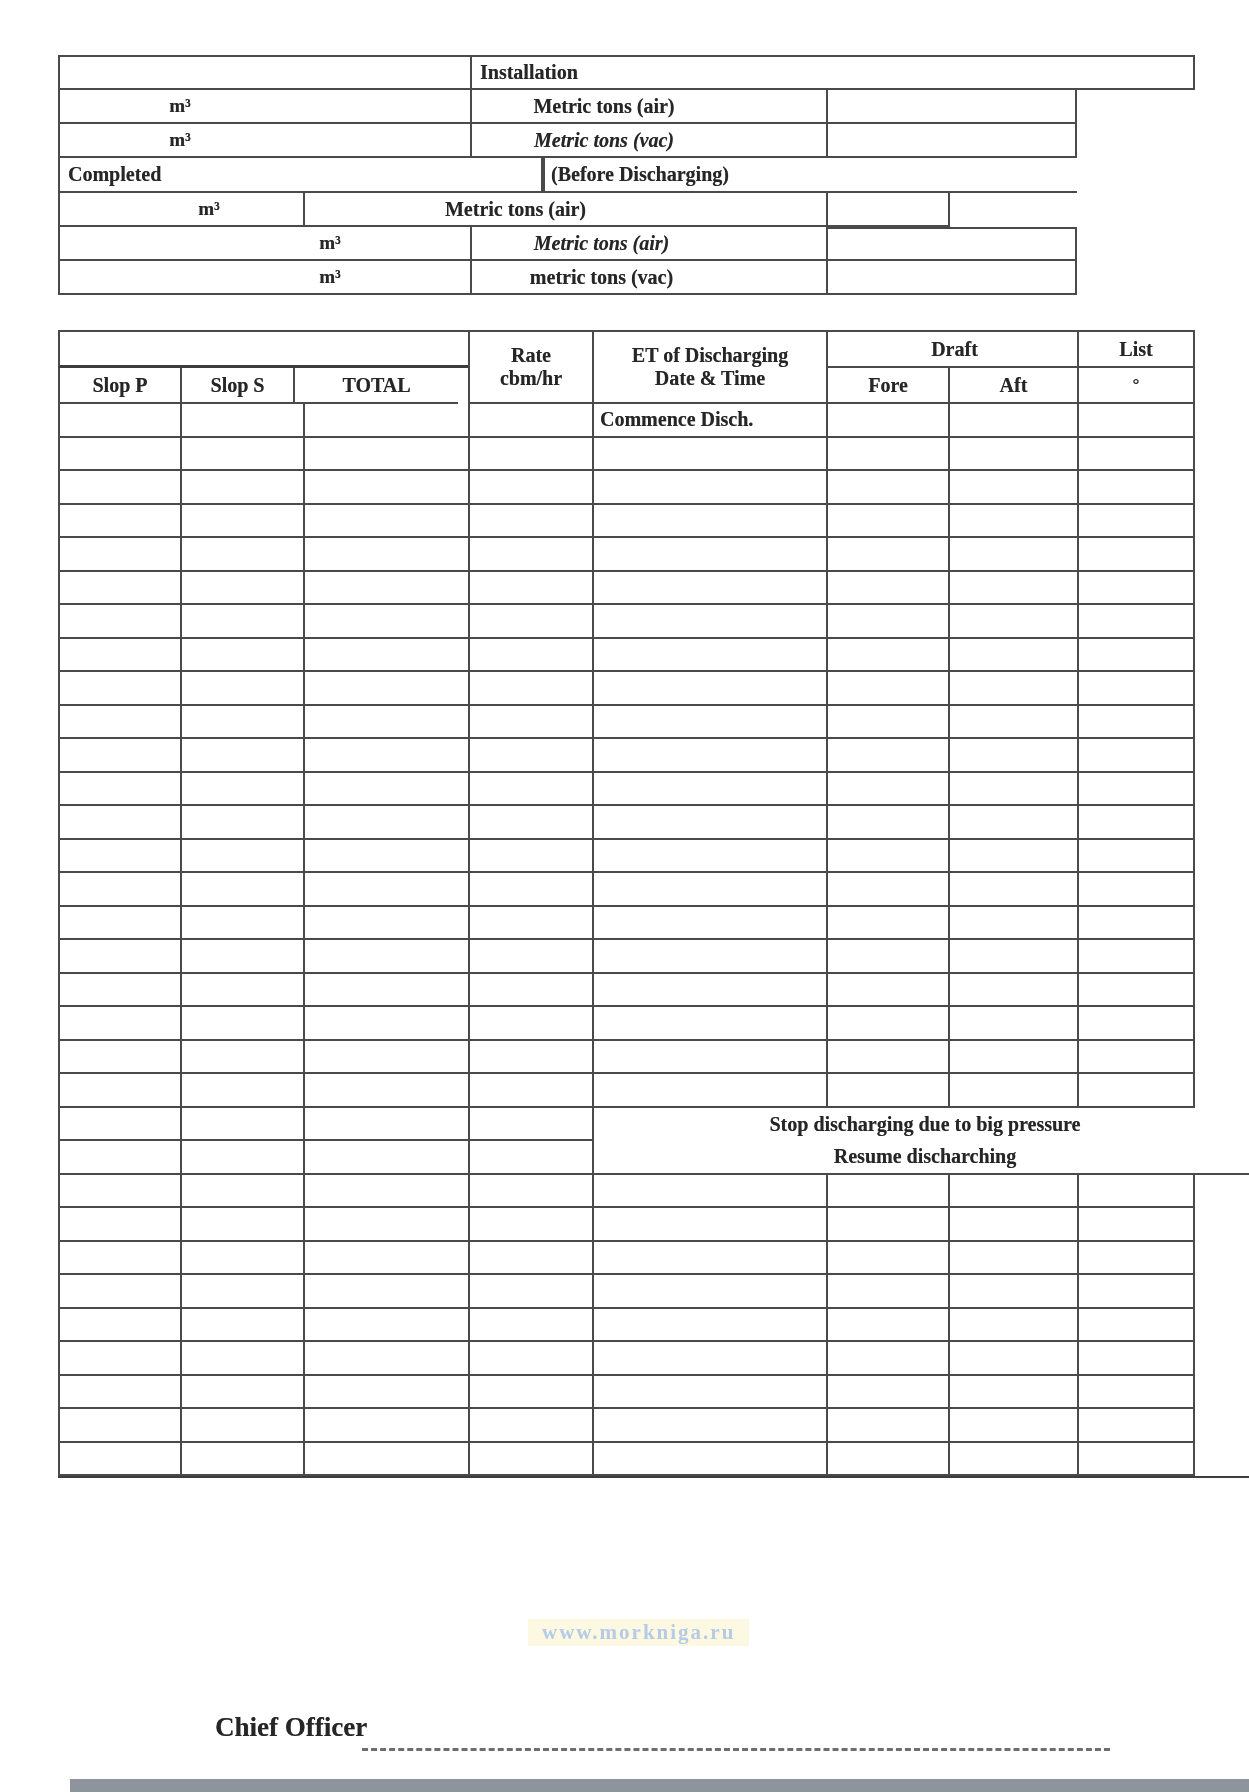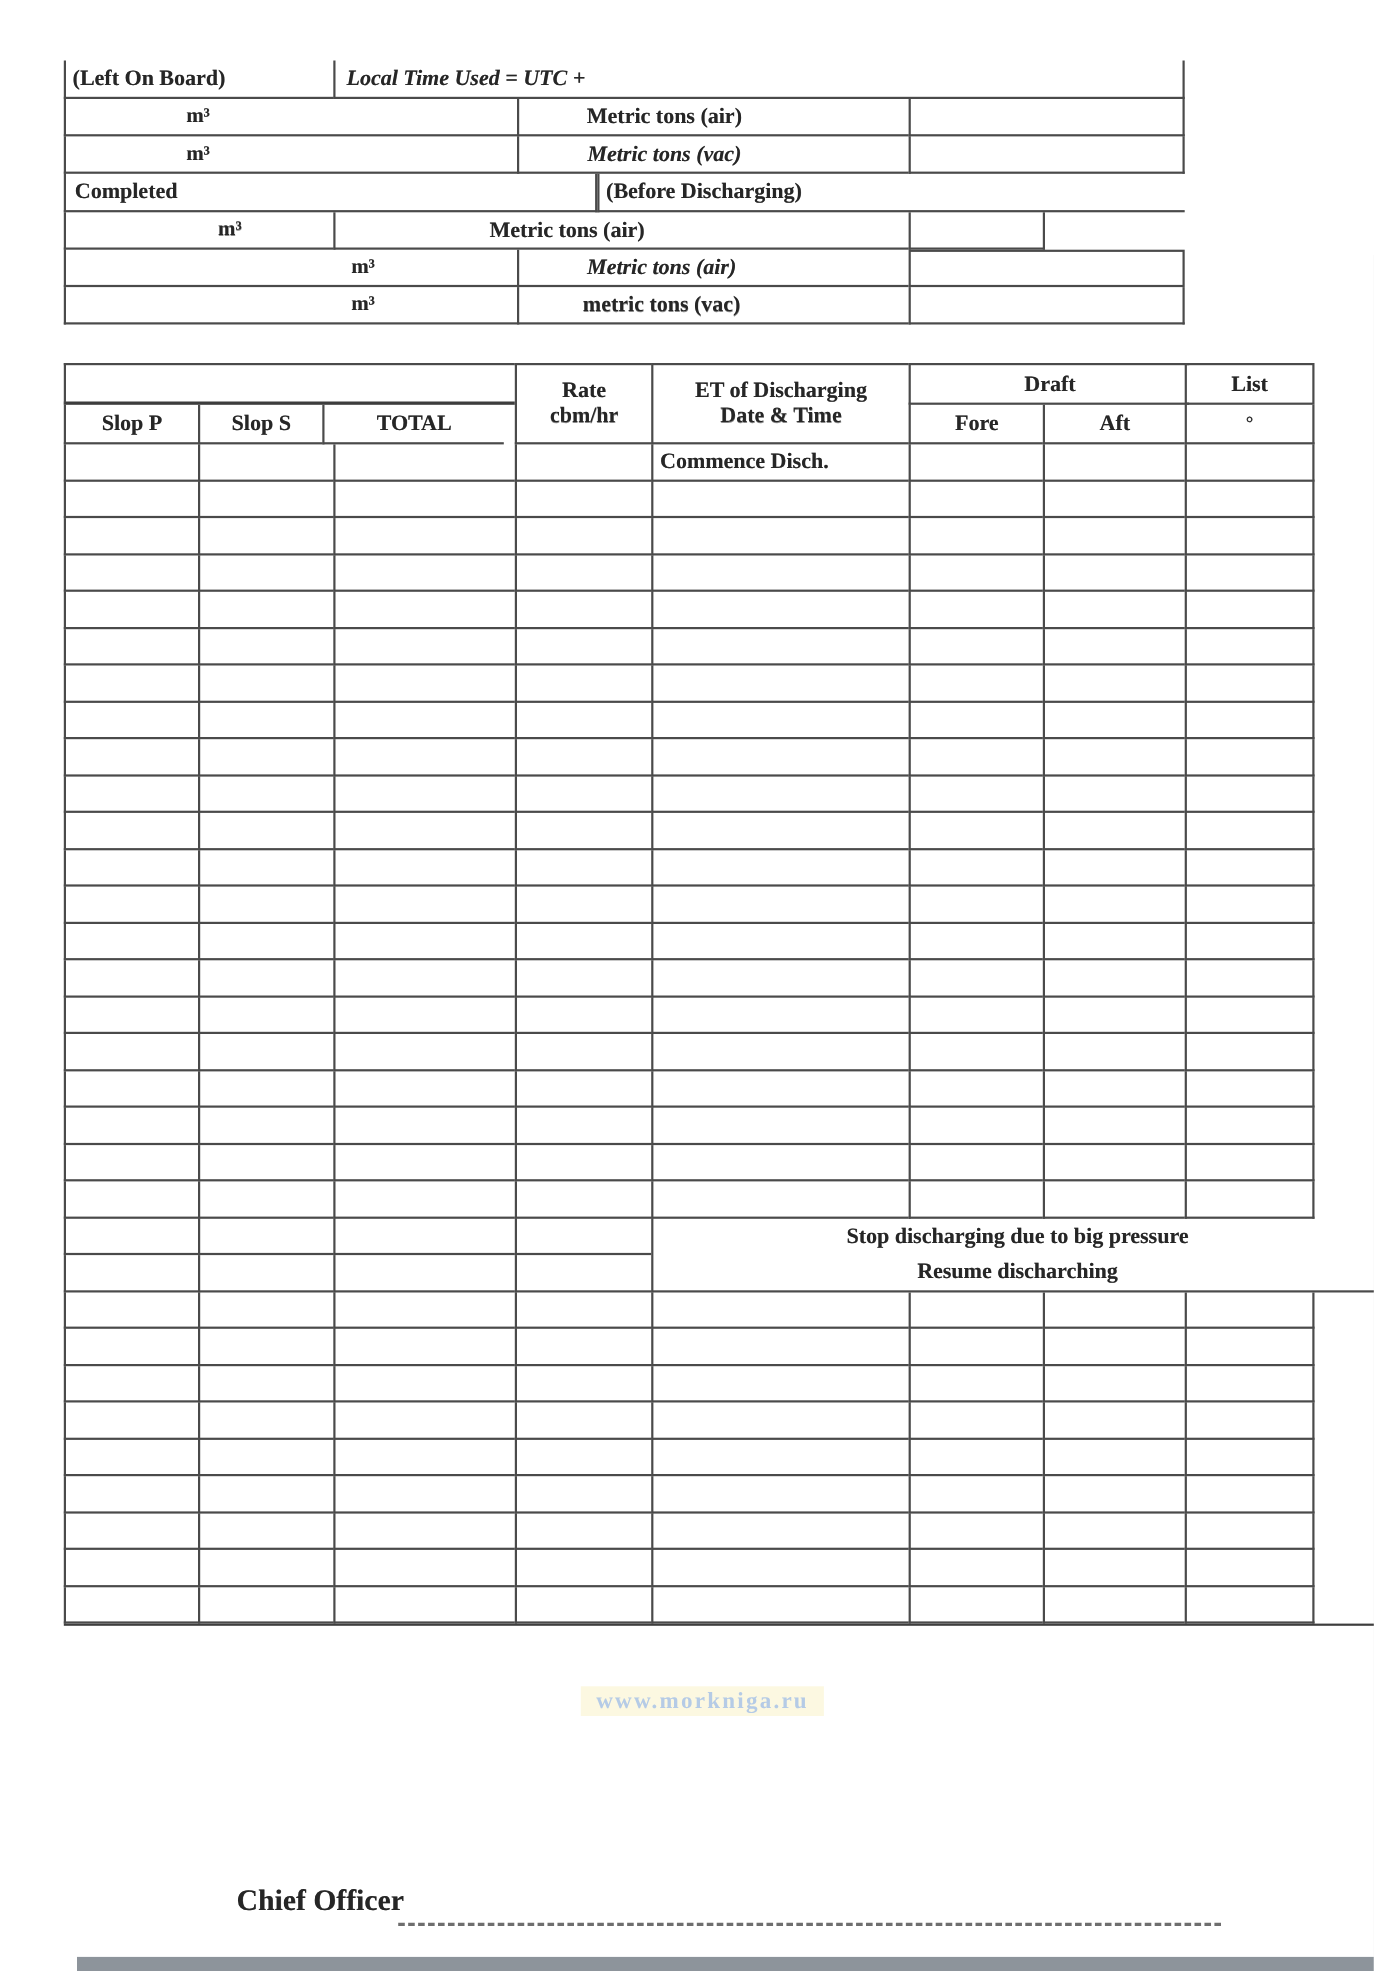--- a/index.html
+++ b/index.html
@@ -28,40 +28,40 @@
   .it{font-style:italic;}
   .col{display:flex;flex-direction:column;}
   .two-line{flex-direction:column;line-height:1.15;text-align:right;}
   #top-section{left:58px;top:55px;}
   #main-table{left:58px;top:330px;}
   #tbl-body{border-bottom:2px solid #3d3d3d;}
   #notes-section{left:58px;top:1476px;}
   .small-deg{font-size:17px;}
   .m3{font-size:19px;}
   #watermark{
-    left:528px;top:1533px;color:var(--watermark);font-size:21px;
+    left:528px;top:1619px;color:var(--watermark);font-size:21px;
     letter-spacing:2px;background:var(--highlight);padding:1px 14px;
     text-shadow:none;
   }
   #signature-row{left:215px;top:1712px;font-size:27px;}
   #signature-line{left:362px;top:1748px;width:748px;border-top:3px dashed #6e6e6e;height:0;}
   #bottom-bar{left:70px;top:1779px;right:0;height:13px;background:var(--bottom-bar);}
 </style>
 </head>
 <body>
 
 <div class="page">
 
   <div class="abs" id="top-section">
 
-
     <div class="row" style="height:35px">
-      <div class="cell jl" style="width:245px;padding-left:6px">(Left On Board)</div>
-      <div class="cell rb jl it" style="width:774px;padding-left:10px">Local Time Used = UTC +</div>
-    </div>
+      <div class="cell bt" style="width:412px"></div>
+      <div class="cell bt rb jl" style="width:725px;padding-left:8px">Installation</div>
+    </div>
+
 
     <div class="row" style="height:34px">
       <div class="cell m3" style="width:412px;padding-right:170px">m³</div>
       <div class="cell" style="width:356px;padding-right:90px">Metric tons (air)</div>
       <div class="cell rb" style="width:251px"></div>
     </div>
 
     <div class="row" style="height:34px">
       <div class="cell m3" style="width:412px;padding-right:170px">m³</div>
       <div class="cell it" style="width:356px;padding-right:90px">Metric tons (vac)</div>

